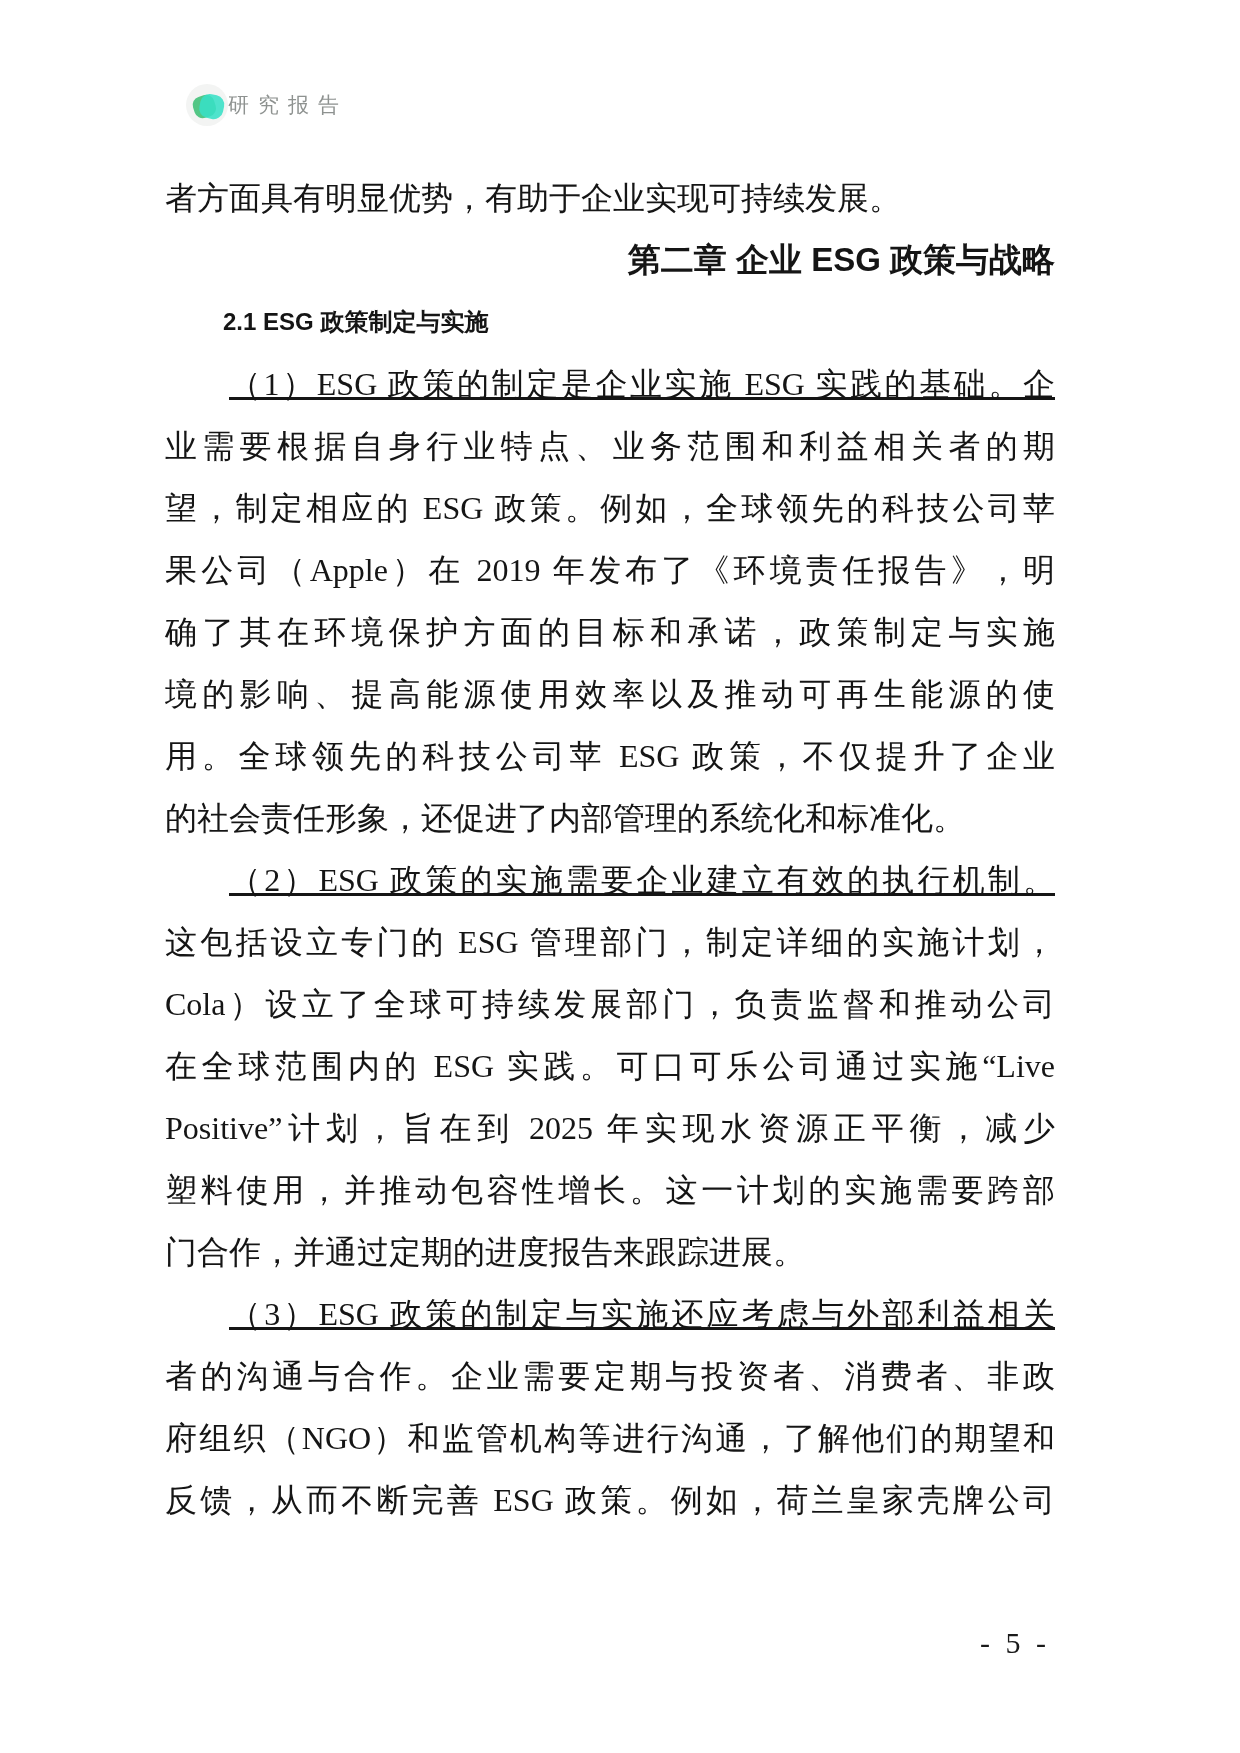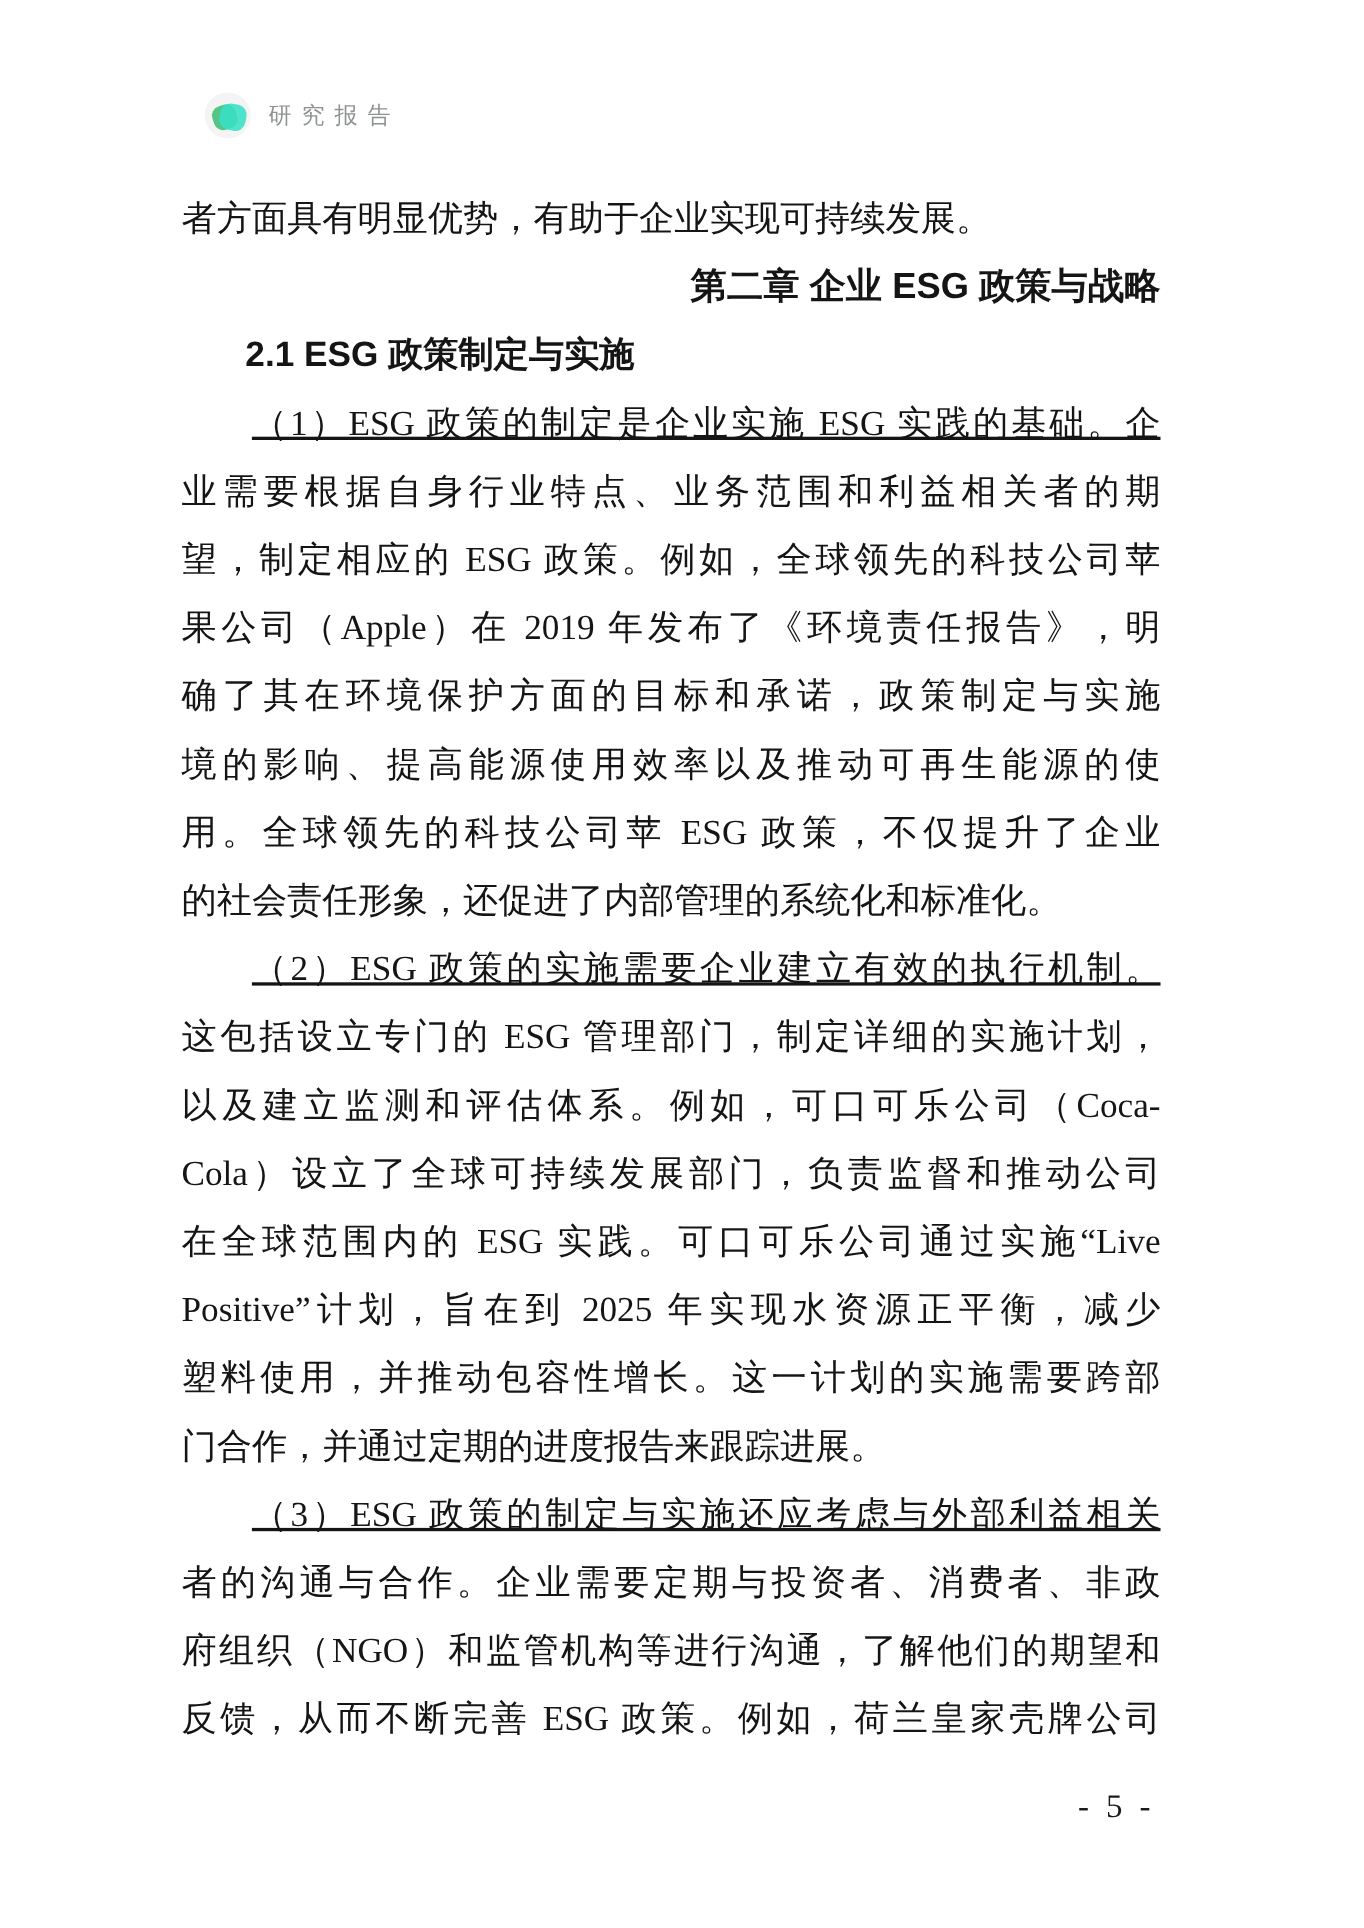--- a/index.html
+++ b/index.html
@@ -12,21 +12,21 @@
     font-family: "Liberation Serif", "DejaVu Serif", serif;
     color: #151515;
   }
   
   .report-header {
     position: absolute;
     left: 186px;
     top: 84px;
     display: flex;
     align-items: center;
-    gap: 16px;
+    gap: 0;
   }
   .logo-icon { width: 42px; height: 42px; display: block; }
   .logo-label {
     font-size: 21px;
     letter-spacing: 9px;
     color: #8e9290;
     white-space: nowrap;
   }
   
   .content {
@@ -49,21 +49,21 @@
   .line.h1 {
     font-family: "Liberation Sans", "DejaVu Sans", sans-serif;
     font-weight: bold;
     font-size: 33px;
     text-indent: 76px;
     text-align: right;
   }
   .line.h2 {
     font-family: "Liberation Sans", "DejaVu Sans", sans-serif;
     font-weight: bold;
-    font-size: 32px;
+    font-size: 24px;
     text-indent: 58px;
   }
   
   .page-footer {
     position: absolute;
     right: 190px;
     top: 1626px;
     font-size: 30px;
     line-height: 34px;
     color: #1a1a1a;
@@ -91,21 +91,20 @@
       <div class="line fill indent">（1）ESG 政策的制定是企业实施 ESG 实践的基础。企</div>
       <div class="line fill">业需要根据自身行业特点、业务范围和利益相关者的期</div>
       <div class="line fill">望，制定相应的 ESG 政策。例如，全球领先的科技公司苹</div>
       <div class="line fill">果公司（Apple）在 2019 年发布了《环境责任报告》，明</div>
       <div class="line fill">确了其在环境保护方面的目标和承诺，政策制定与实施</div>
       <div class="line fill">境的影响、提高能源使用效率以及推动可再生能源的使</div>
       <div class="line fill">用。全球领先的科技公司苹 ESG 政策，不仅提升了企业</div>
       <div class="line">的社会责任形象，还促进了内部管理的系统化和标准化。</div>
       <div class="line fill indent">（2）ESG 政策的实施需要企业建立有效的执行机制。</div>
       <div class="line fill">这包括设立专门的 ESG 管理部门，制定详细的实施计划，</div>
-      <div class="line fill">以及建立监测和评估体系。例如，可口可乐公司（Coca-</div>
       <div class="line fill">Cola）设立了全球可持续发展部门，负责监督和推动公司</div>
       <div class="line fill">在全球范围内的 ESG 实践。可口可乐公司通过实施“Live</div>
       <div class="line fill">Positive”计划，旨在到 2025 年实现水资源正平衡，减少</div>
       <div class="line fill">塑料使用，并推动包容性增长。这一计划的实施需要跨部</div>
       <div class="line">门合作，并通过定期的进度报告来跟踪进展。</div>
       <div class="line fill indent">（3）ESG 政策的制定与实施还应考虑与外部利益相关</div>
       <div class="line fill">者的沟通与合作。企业需要定期与投资者、消费者、非政</div>
       <div class="line fill">府组织（NGO）和监管机构等进行沟通，了解他们的期望和</div>
       <div class="line fill">反馈，从而不断完善 ESG 政策。例如，荷兰皇家壳牌公司</div>
     </main>

